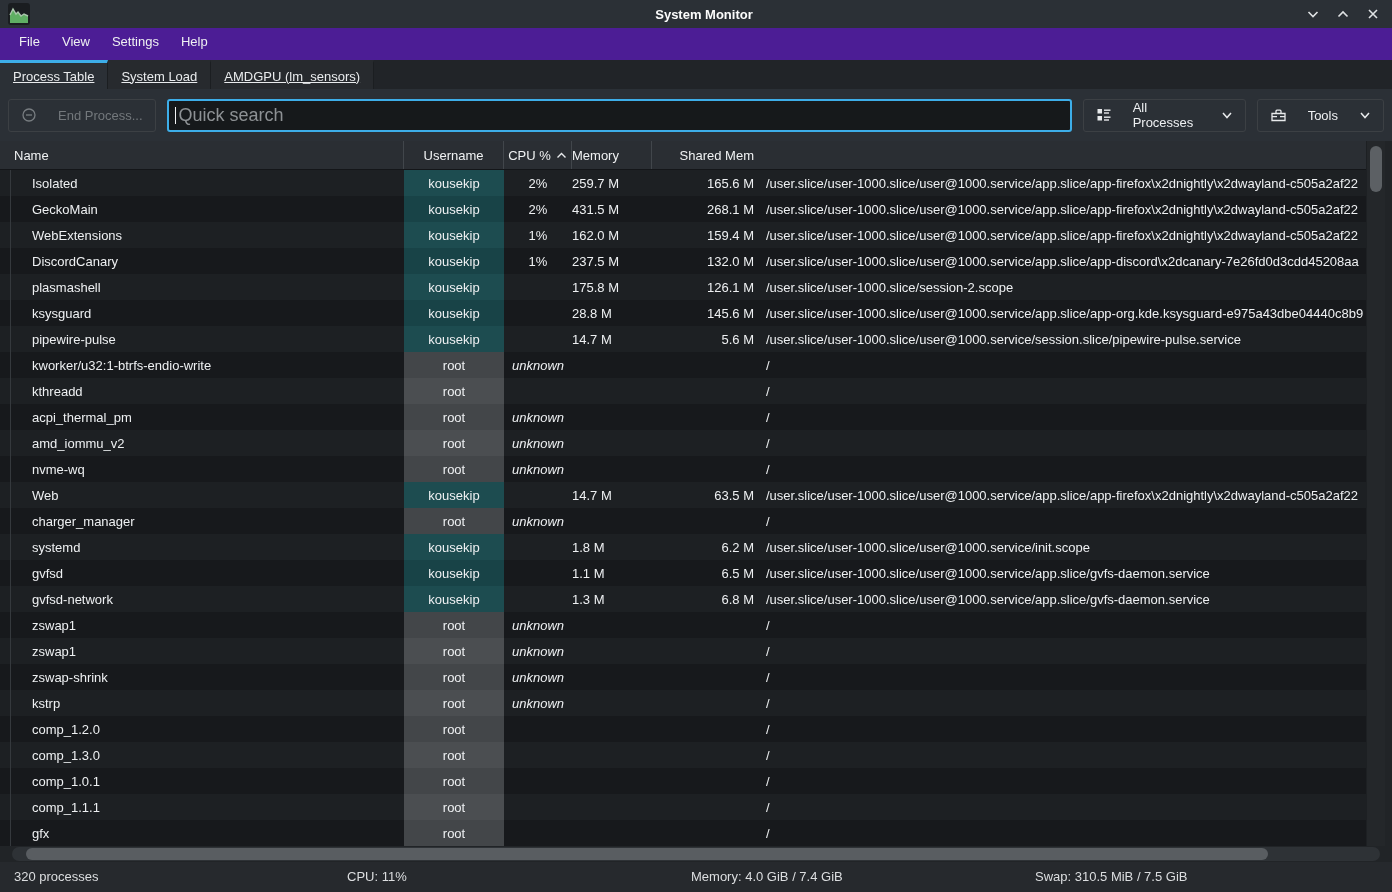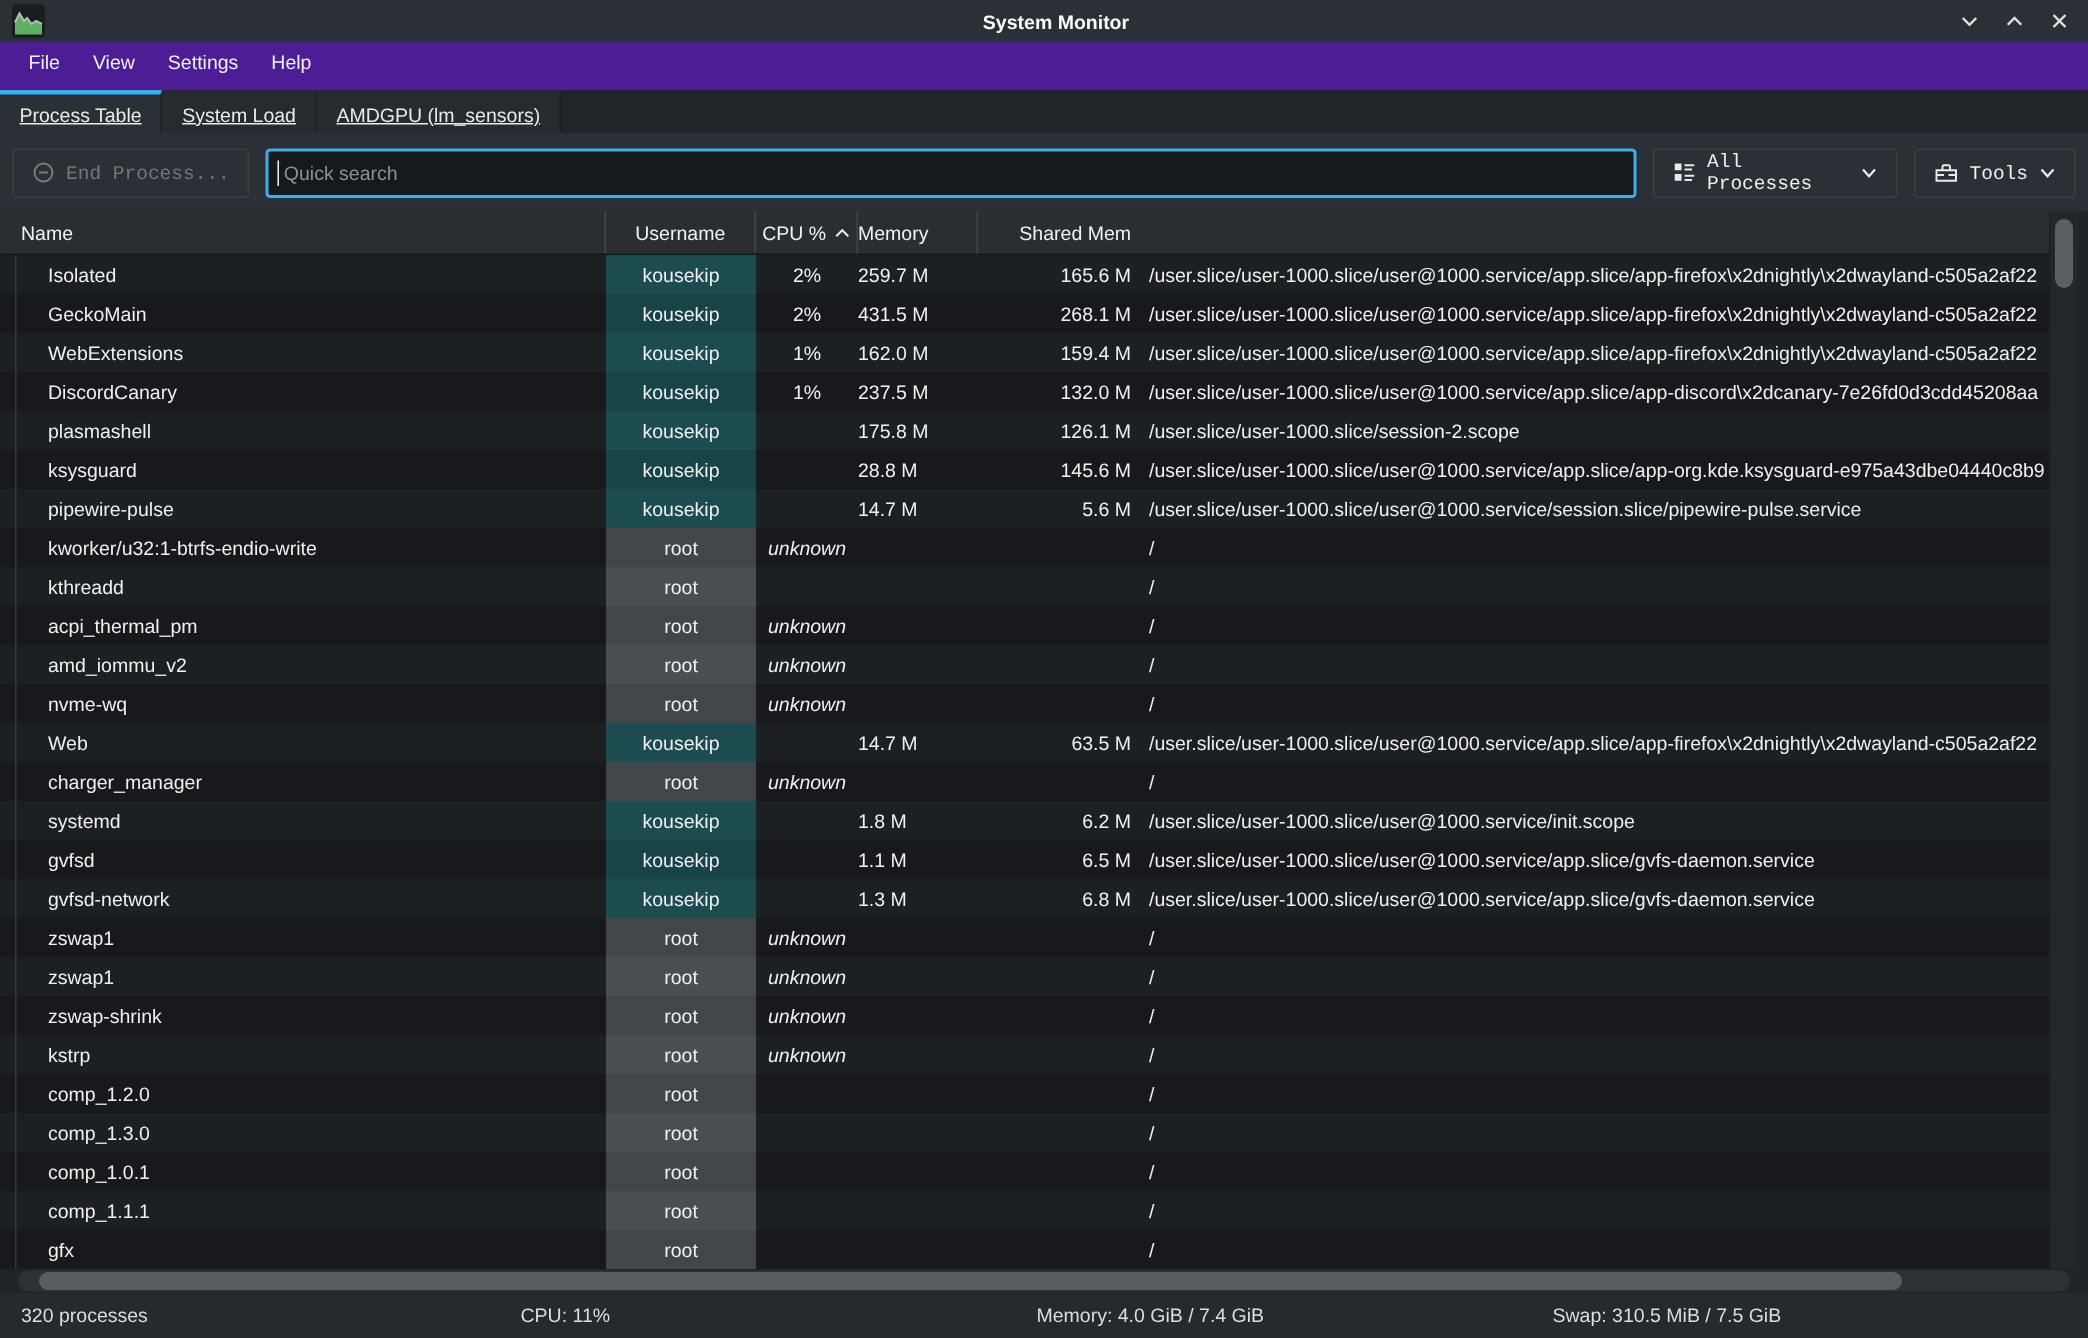--- a/index.html
+++ b/index.html
@@ -23,25 +23,25 @@
   .menubar { height:32px; background:#4c1d95; display:flex; align-items:flex-start; padding-left:8px; flex:0 0 auto; }
   .menu-item { padding:6px 11px; color:#eef0f2; }
 
   
   .tabbar { height:29px; background:#212428; display:flex; align-items:stretch; flex:0 0 auto; }
   .tab { display:flex; align-items:center; padding:0 13px; background:#272a2e; border-top:3px solid transparent; border-right:1px solid #1b1e21; color:#e9ebed;text-decoration:underline; }
   .tab.active { background:#2b3036; border-top-color:#3daee9; }
 
   
   .toolbar { height:52px; background:#2b3036; display:flex; align-items:center; padding:0 8px; gap:11px; flex:0 0 auto; }
-  .btn { height:33px; display:flex; align-items:center; gap:7px; padding:0 12px; border:1px solid #3c4044; border-radius:3px; background:transparent; color:#eef0f2;font-family:Liberation Mono, monospace; }
+  .btn { height:33px; display:flex; align-items:center; gap:21px; padding:0 12px; border:1px solid #3c4044; border-radius:3px; background:transparent; color:#eef0f2; }
   .btn.disabled { color:#73787c; }
   .endproc { flex:0 0 auto; }
   .search-wrap { position:relative; flex:1 1 auto; height:33px; }
-  .search-input { width:100%; height:100%; background:#16191b; border:2px solid #3daee9; border-radius:3px; color:#eef0f2; padding:0 8px 0 10px; font-family:"Liberation Sans", sans-serif; font-size:13px; outline:none; }
+  .search-input { width:100%; height:100%; background:#16191b; border:2px solid #3daee9; border-radius:3px; color:#eef0f2; padding:0 8px 0 10px; font-family:"Liberation Sans", sans-serif; font-size:18px; outline:none; }
   .search-input::placeholder { color:#8d9194; opacity:1; }
   .fake-caret { position:absolute; left:8px; top:8px; width:1px; height:17px; background:#f2f4f5; }
   .combo { flex:0 0 auto; width:163px; justify-content:flex-start; }
   .combo .chev { margin-left:auto; }
   .tools-btn { flex:0 0 auto; }
   .icon { display:flex; align-items:center; justify-content:center; color:#e8eaec; }
   .icon.dim { color:#787d81; }
 
   
   .table-wrap { position:relative; flex:0 0 auto; background:#17191c; }

